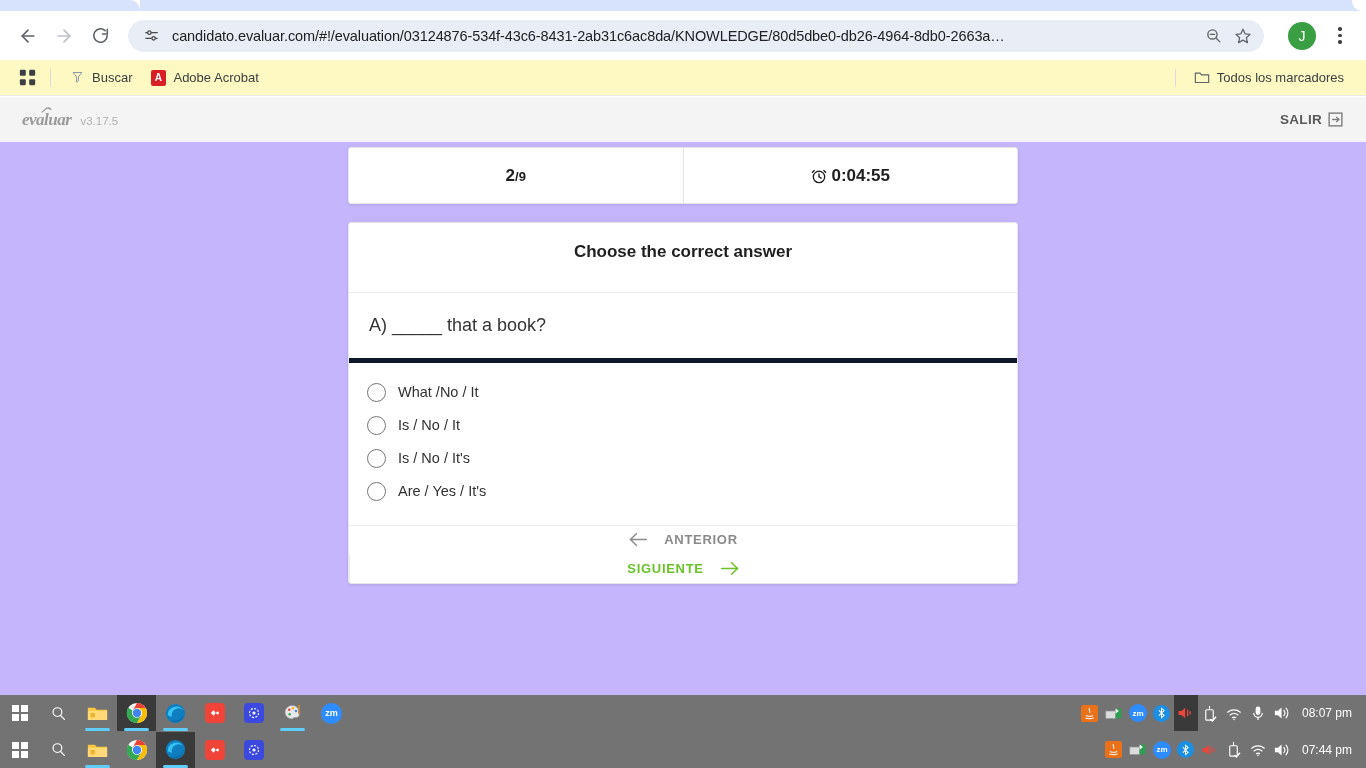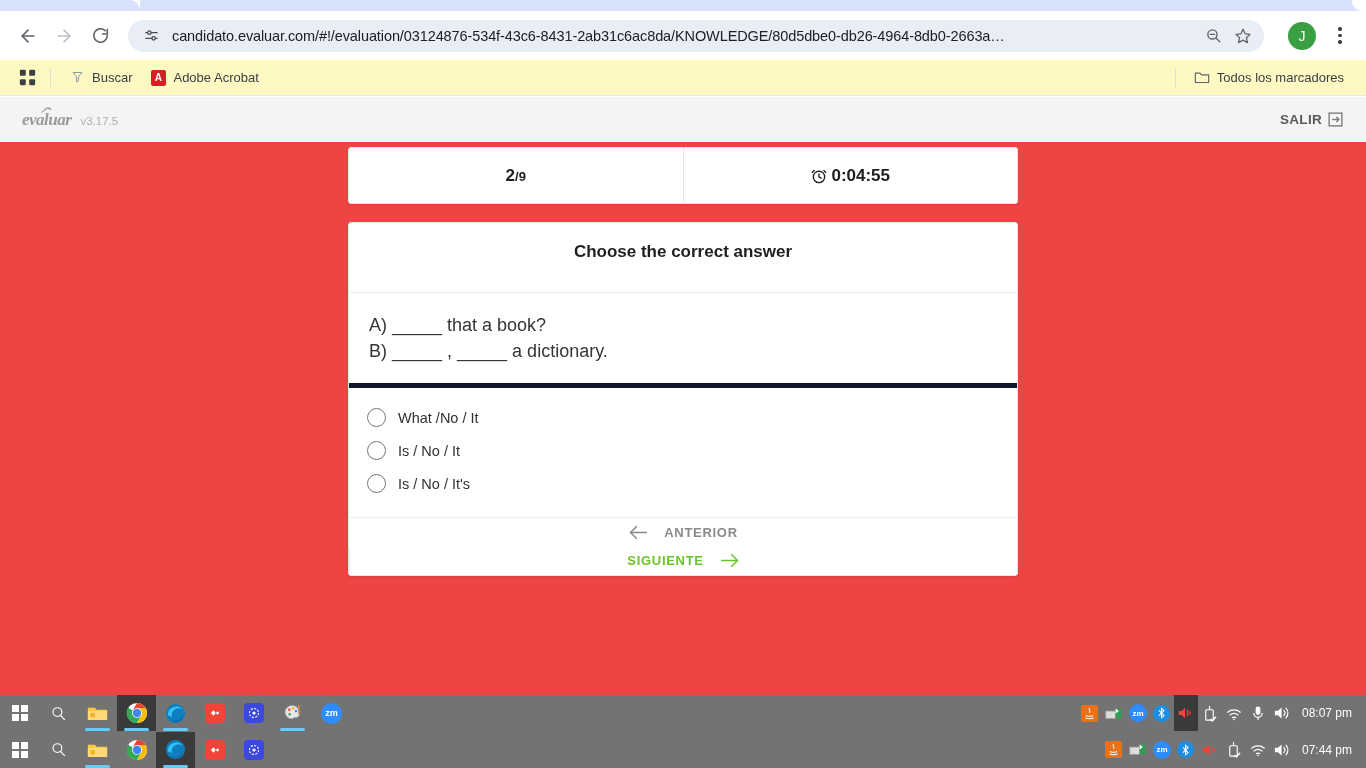--- a/index.html
+++ b/index.html
@@ -72,21 +72,21 @@
 
   .pdf-ico {
     width: 15px; height: 16px; background: #d81f26; border-radius: 2px;
     color: #fff; font-size: 10px; font-weight: bold; display:flex;
     align-items:center; justify-content:center; line-height: 1;
   }
 
   
   .page {
     position: absolute; top: 97px; left: 0; right: 0; bottom: 73px;
-    background: #ef4444;
+    background: #c4b5fd;
   }
   .app-header {
     height: 45px; display: flex; align-items: center; padding: 0 22px;
     background: #f4f4f4;
   }
   .logo {
     font-family: "Liberation Serif", serif;
     font-weight: bold; font-style: italic; font-size: 17px;
     color: #9a9a9a; letter-spacing: -0.5px; position: relative;
   }
@@ -329,35 +329,38 @@
           <span>0:04:55</span>
         </div>
       </div>
     </div>
 
     <div class="card">
       <div class="question-title">Choose the correct answer</div>
 
       <div class="question-body">
         <div>A) _____ that a book?</div>
-        <div>B) _____ , _____ a dictionary.</div>
       </div>
 
       <div class="options">
         <div class="option">
           <span class="radio"></span>
           <span class="option-label">What /No / It</span>
         </div>
         <div class="option">
           <span class="radio"></span>
           <span class="option-label">Is / No / It</span>
         </div>
         <div class="option">
           <span class="radio"></span>
           <span class="option-label">Is / No / It's</span>
+        </div>
+        <div class="option">
+          <span class="radio"></span>
+          <span class="option-label">Are / Yes / It's</span>
         </div>
       </div>
 
       <div class="nav-row">
         <div class="nav-cell prev">
           <span class="arrow-ico">
             <svg viewBox="0 0 24 18" fill="none" stroke="#8a8a8a" stroke-width="1.8" stroke-linecap="round" stroke-linejoin="round">
                 <line x1="22" y1="9" x2="3" y2="9"></line>
                 <polyline points="10,2 3,9 10,16"></polyline>
               </svg>

